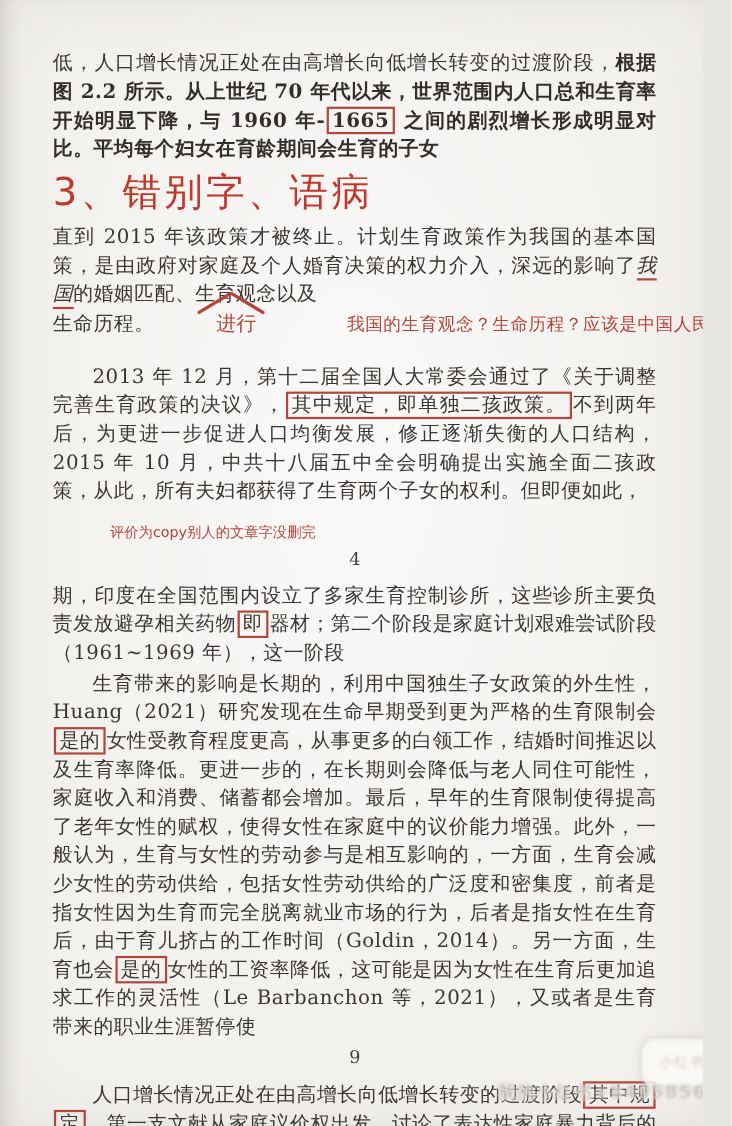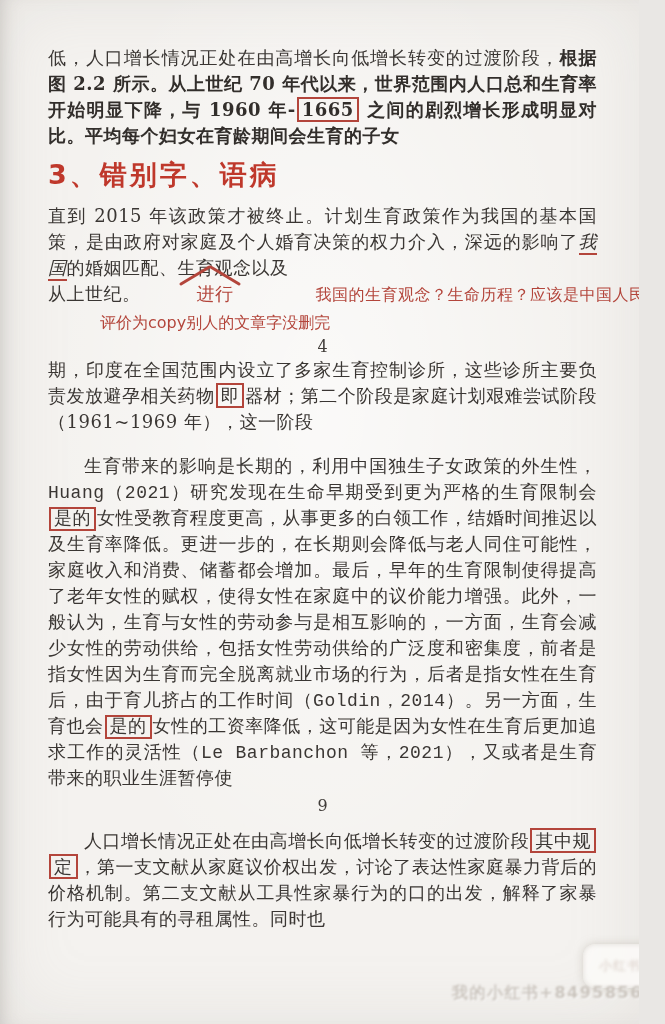--- a/index.html
+++ b/index.html
@@ -42,22 +42,22 @@
   }
   .u{border-bottom:2px solid var(--red);padding-bottom:1px;font-style:italic;}
   .note{
     color:var(--red);
     font-family:"DejaVu Sans","Liberation Sans",sans-serif;
   }
   .rnote{font-size:18px;line-height:24px;}
   .heading{
     color:var(--hred);
     font-family:"DejaVu Sans","Liberation Sans",sans-serif;
-    font-weight:700;
-    font-size:27px;
+    font-weight:400;
+    font-size:35px;
     line-height:36px;
     letter-spacing:3px;
   }
   .noterow{
     white-space:nowrap;
     font-size:18px;
     line-height:26px;
     letter-spacing:.5px;
   }
   .noterow .caret{
@@ -90,24 +90,24 @@
     line-height:21px;
     color:#403c39;
   }
   
   .blk-0{margin-top:0;}
   .blk-1{margin-top:6px;}
   .blk-2{margin-top:8px;}
   .blk-3{margin-top:10px;}
   .blk-4{margin-top:0;}
   .blk-5{margin-top:22px;}
-  .blk-6{margin-top:3px;margin-left:52px;font-size:16px;}
+  .blk-6{margin-top:13px;margin-left:52px;font-size:13px;}
   .blk-7{margin-top:1px;}
-  .blk-8{}
-  .blk-9{margin-top:19px;font-family:Liberation Mono, monospace;}
+  .blk-8{margin-top:10px;}
+  .blk-9{margin-top:2px;}
   .blk-10{margin-top:3px;}
   .blk-11{margin-top:12px;}
   
   .wm-badge{
     position:absolute;
     left:583px;top:944px;
     width:74px;height:44px;
     border-radius:12px;
     background:rgba(251,250,248,.85);
     box-shadow:0 0 8px rgba(185,180,172,.55), inset 0 0 5px rgba(200,194,186,.5);
@@ -136,21 +136,22 @@
   }
 </style>
 </head>
 <body>
 
 <div class="page">
   <div>
       <div class="blk blk-0 para"><span class="">低，人口增长情况正处在由高增长向低增长转变的过渡阶段，</span><span class="b">根据图 2.2 所示。从上世纪 70 年代以来，世界范围内人口总和生育率开始明显下降，与 1960 年-</span><span class="b box">1665</span><span class="b"> 之间的剧烈增长形成明显对比。平均每个妇女在育龄期间会生育的子女</span></div>
       <div class="blk blk-2 heading">3、错别字、语病</div>
       <div class="blk blk-3 para"><span class="">直到 2015 年该政策才被终止。计划生育政策作为我国的基本国策，是由政府对家庭及个人婚育决策的权力介入，深远的影响了</span><span class="u">我国</span><span class="">的婚姻匹配、生育观念以及</span></div>
-      <div class="blk blk-4 noterow"><span class="">从上世纪。</span><span class="caret">进行</span><span class="inline-note">我国的生育观念？生命历程？应该是中国人民才对</span></div>
+      <div class="blk blk-4 noterow"><span class="">生命历程。</span><span class="caret">进行</span><span class="inline-note">我国的生育观念？生命历程？应该是中国人民才对</span></div>
+      <div class="blk blk-5 para indent"><span class="">2013 年 12 月，第十二届全国人大常委会通过了《关于调整完善生育政策的决议》，</span><span class="box">其中规定，即单独二孩政策。</span><span class="">不到两年后，为更进一步促进人口均衡发展，修正逐渐失衡的人口结构，2015 年 10 月，中共十八届五中全会明确提出实施全面二孩政策，从此，所有夫妇都获得了生育两个子女的权利。但即便如此，</span></div>
       <div class="blk blk-6 note note rnote">评价为copy别人的文章字没删完</div>
       <div class="blk blk-7 pagenum">4</div>
       <div class="blk blk-8 para"><span class="">期，印度在全国范围内设立了多家生育控制诊所，这些诊所主要负责发放避孕相关药物</span><span class="box">即</span><span class="">器材；第二个阶段是家庭计划艰难尝试阶段（1961~1969 年），这一阶段</span></div>
       <div class="blk blk-9 para indent"><span class="">生育带来的影响是长期的，利用中国独生子女政策的外生性，Huang（2021）研究发现在生命早期受到更为严格的生育限制会</span><span class="box">是的</span><span class="">女性受教育程度更高，从事更多的白领工作，结婚时间推迟以及生育率降低。更进一步的，在长期则会降低与老人同住可能性，家庭收入和消费、储蓄都会增加。最后，早年的生育限制使得提高了老年女性的赋权，使得女性在家庭中的议价能力增强。此外，一般认为，生育与女性的劳动参与是相互影响的，一方面，生育会减少女性的劳动供给，包括女性劳动供给的广泛度和密集度，前者是指女性因为生育而完全脱离就业市场的行为，后者是指女性在生育后，由于育儿挤占的工作时间（Goldin，2014）。另一方面，生育也会</span><span class="box">是的</span><span class="">女性的工资率降低，这可能是因为女性在生育后更加追求工作的灵活性（Le Barbanchon 等，2021），又或者是生育带来的职业生涯暂停使</span></div>
       <div class="blk blk-10 pagenum">9</div>
       <div class="blk blk-11 para indent"><span class="">人口增长情况正处在由高增长向低增长转变的过渡阶段</span><span class="box">其中规定</span><span class="">，第一支文献从家庭议价权出发，讨论了表达性家庭暴力背后的价格机制。第二支文献从工具性家暴行为的口的出发，解释了家暴行为可能具有的寻租属性。同时也</span></div>
     </div>
   <div class="wm-badge">
     <span>小红书</span>
   </div>

